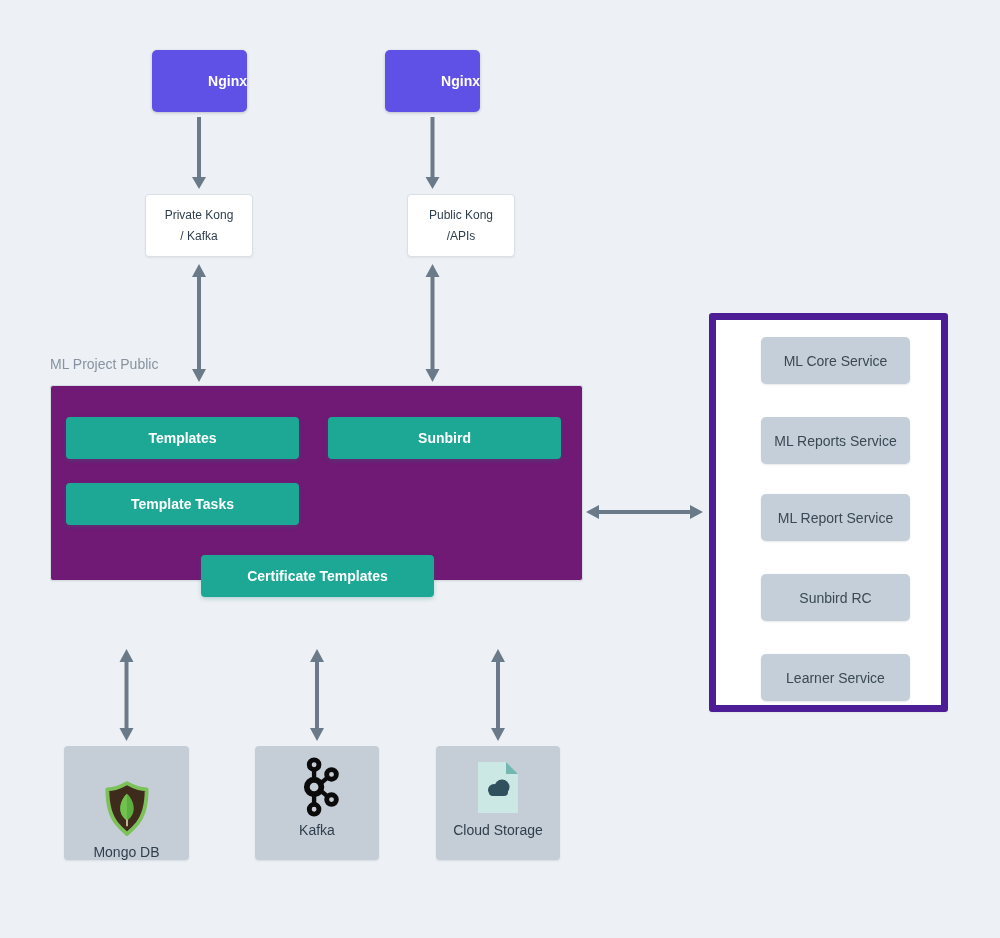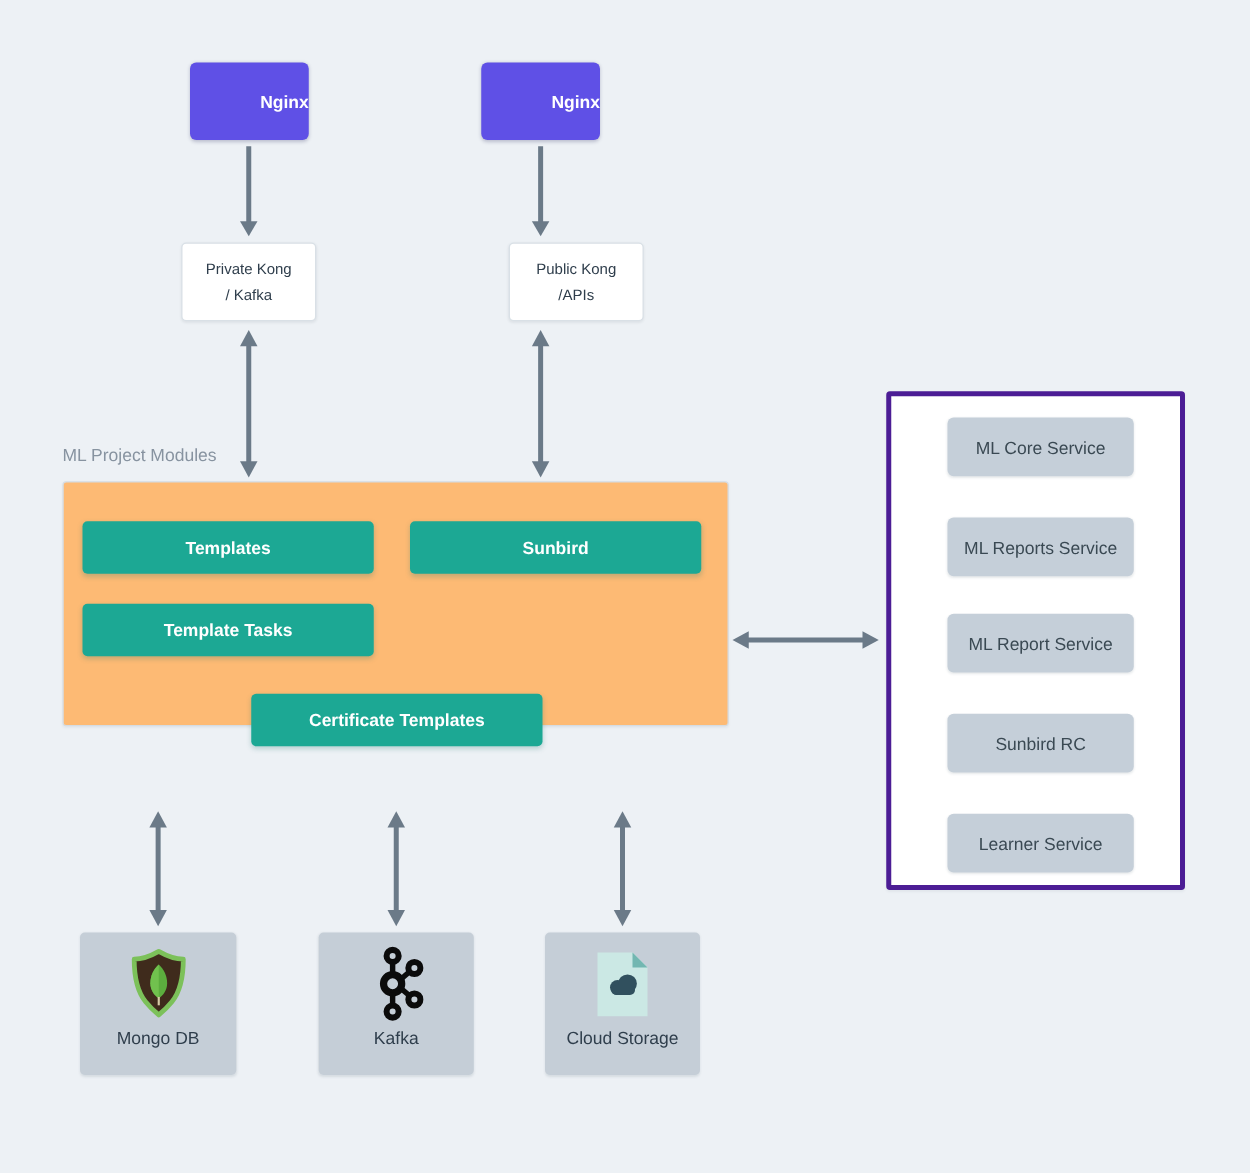--- a/index.html
+++ b/index.html
@@ -59,21 +59,21 @@
     position: absolute;
     left: 50px; top: 356px;
     color: #8793A0;
     font-size: 14px;
     font-weight: 500;
   }
   .ml-box {
     position: absolute;
     left: 50px; top: 385px;
     width: 533px; height: 196px;
-    background: #fdba74;
+    background: #701a75;
     border: 1px solid #D5DCE2;
     border-radius: 3px;
     box-shadow: 0 1px 2px rgba(45,62,80,0.06);
   }
   .teal-btn {
     position: absolute;
     height: 42px;
     background: #1CA894;
     border-radius: 4px;
     color: #FFFFFF;
@@ -87,21 +87,21 @@
   .teal-btn.b2 { left: 15px;  top: 97px;  width: 233px; }
   .teal-btn.b3 { left: 277px; top: 97px;  width: 233px; }
   .teal-btn.b4 { left: 150px; top: 169px; width: 233px; }
 
   
   .services-panel {
     position: absolute;
     left: 709px; top: 313px;
     width: 239px; height: 399px;
     background: #FFFFFF;
-    border: 4px solid #4c1d95;
+    border: 7px solid #4c1d95;
     border-radius: 3px;
     box-shadow: 0 1px 2px rgba(45,62,80,0.06);
   }
   .service-btn {
     position: absolute;
     left: 45px;
     width: 149px; height: 47px;
     background: #C5CFD9;
     border-radius: 5px;
     color: #3A4953;
@@ -120,21 +120,21 @@
   .datastore {
     position: absolute;
     top: 746px;
     height: 114px;
     background: #C5CED7;
     border-radius: 4px;
     box-shadow: 0 1px 2px rgba(45,62,80,0.12);
     display: flex; flex-direction: column;
     align-items: center;
   }
-  .datastore.mongo { left: 64px;  width: 125px; }
+  .datastore.mongo { left: 64px;  width: 125px; justify-content: flex-end; }
   .datastore.kafka { left: 255px; width: 124px; }
   .datastore.cloud { left: 436px; width: 124px; }
   .ds-icon {
     margin-top: 10px;
     height: 62px;
     display: flex; align-items: center; justify-content: center;
   }
   .ds-label {
     margin-top: 4px;
     color: #2F3E4C;
@@ -208,21 +208,21 @@
 
   <div class="kong private">
     <span>Private Kong</span>
     <span>/ Kafka</span>
   </div>
   <div class="kong public">
     <span>Public Kong</span>
     <span>/APIs</span>
   </div>
 
-  <div class="section-label">ML Project Modules</div>
+  <div class="section-label">ML Project Public</div>
 
   <div class="ml-box">
     <div class="teal-btn b0">Templates</div>
     <div class="teal-btn b1">Sunbird</div>
     <div class="teal-btn b2">Template Tasks</div>
     <div class="teal-btn b4">Certificate Templates</div>
   </div>
 
   <div class="services-panel">
     <div class="service-btn s0">ML Core Service</div>

